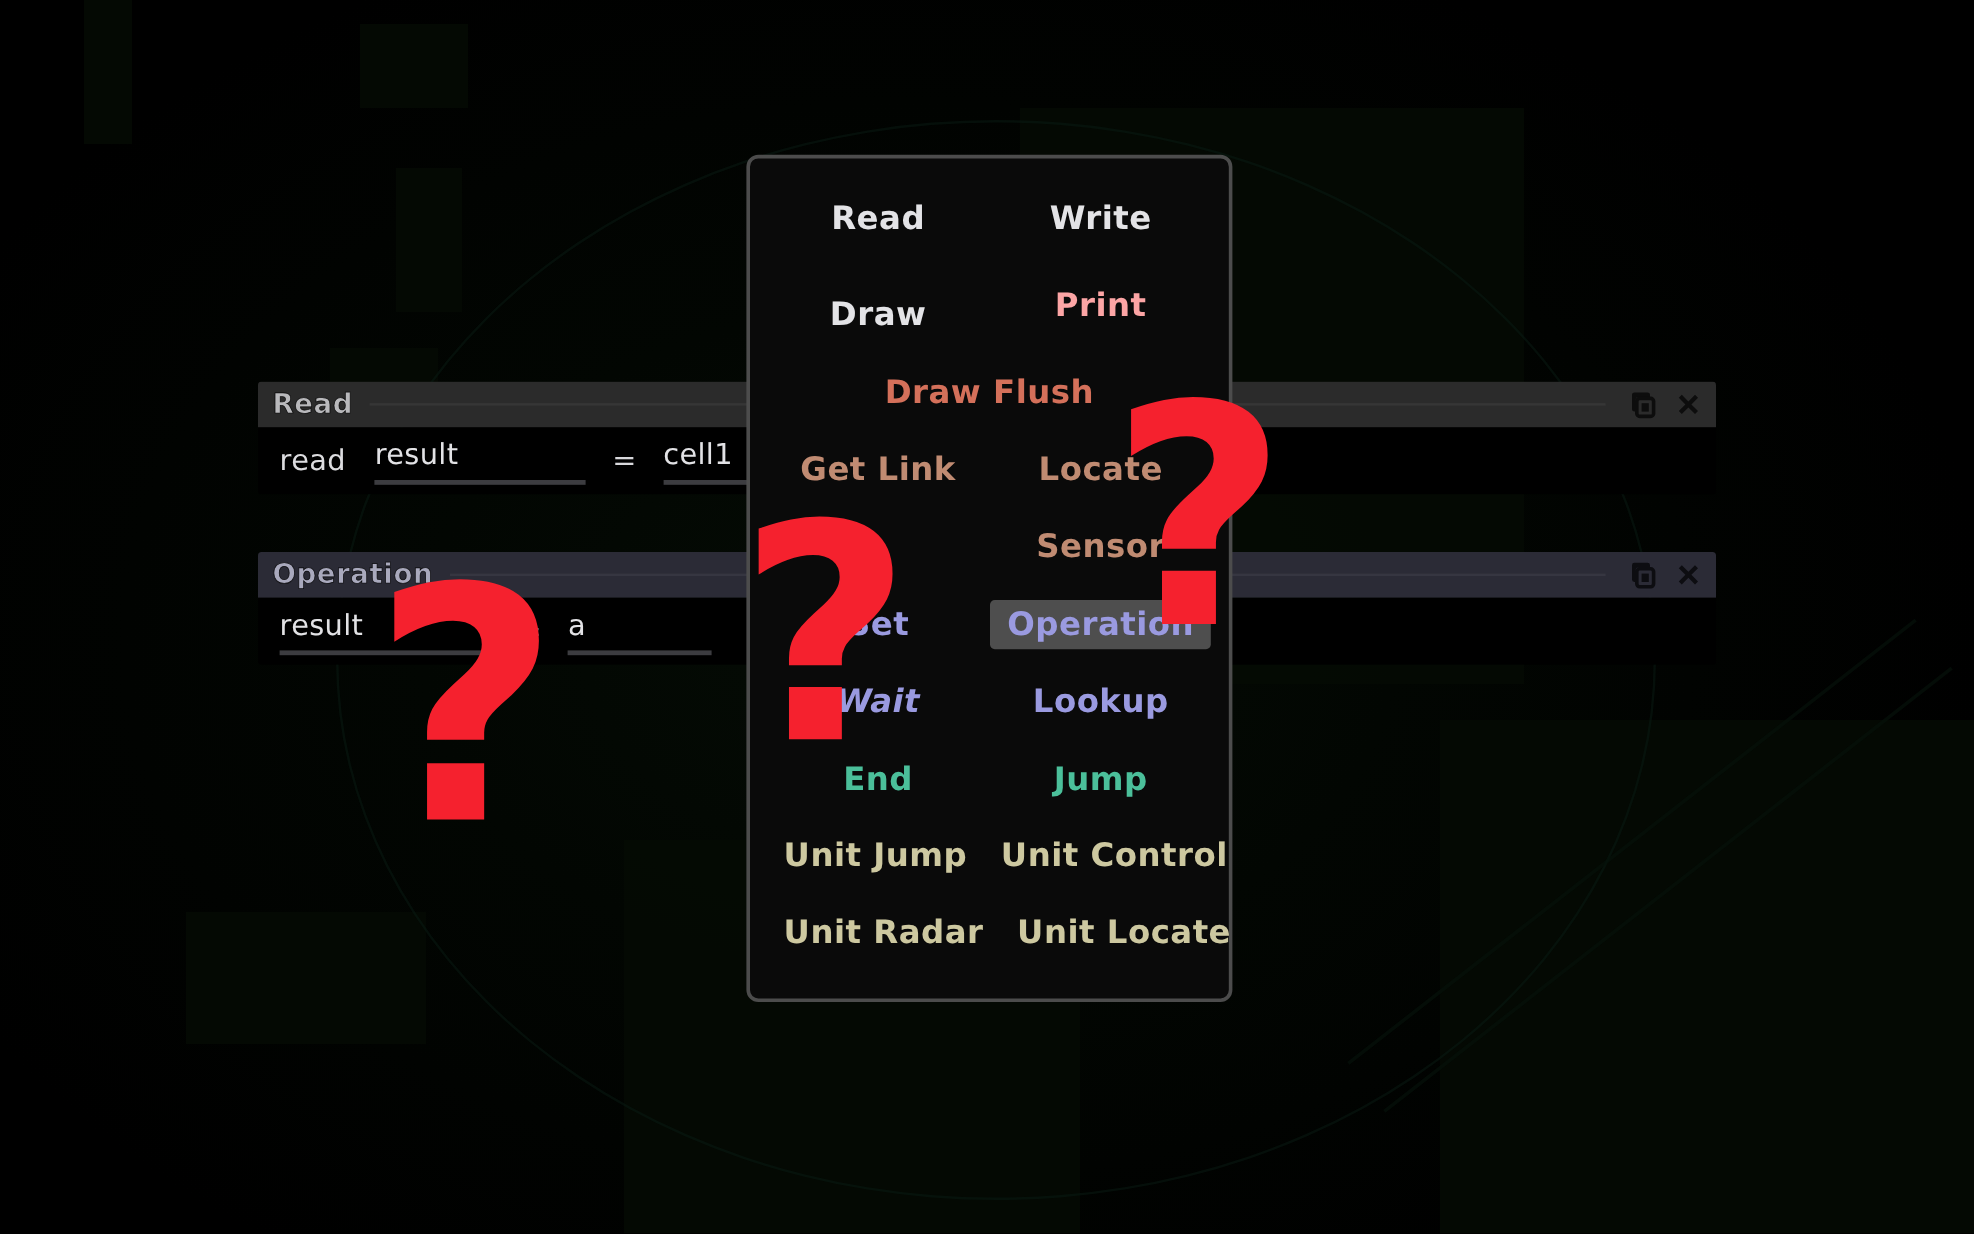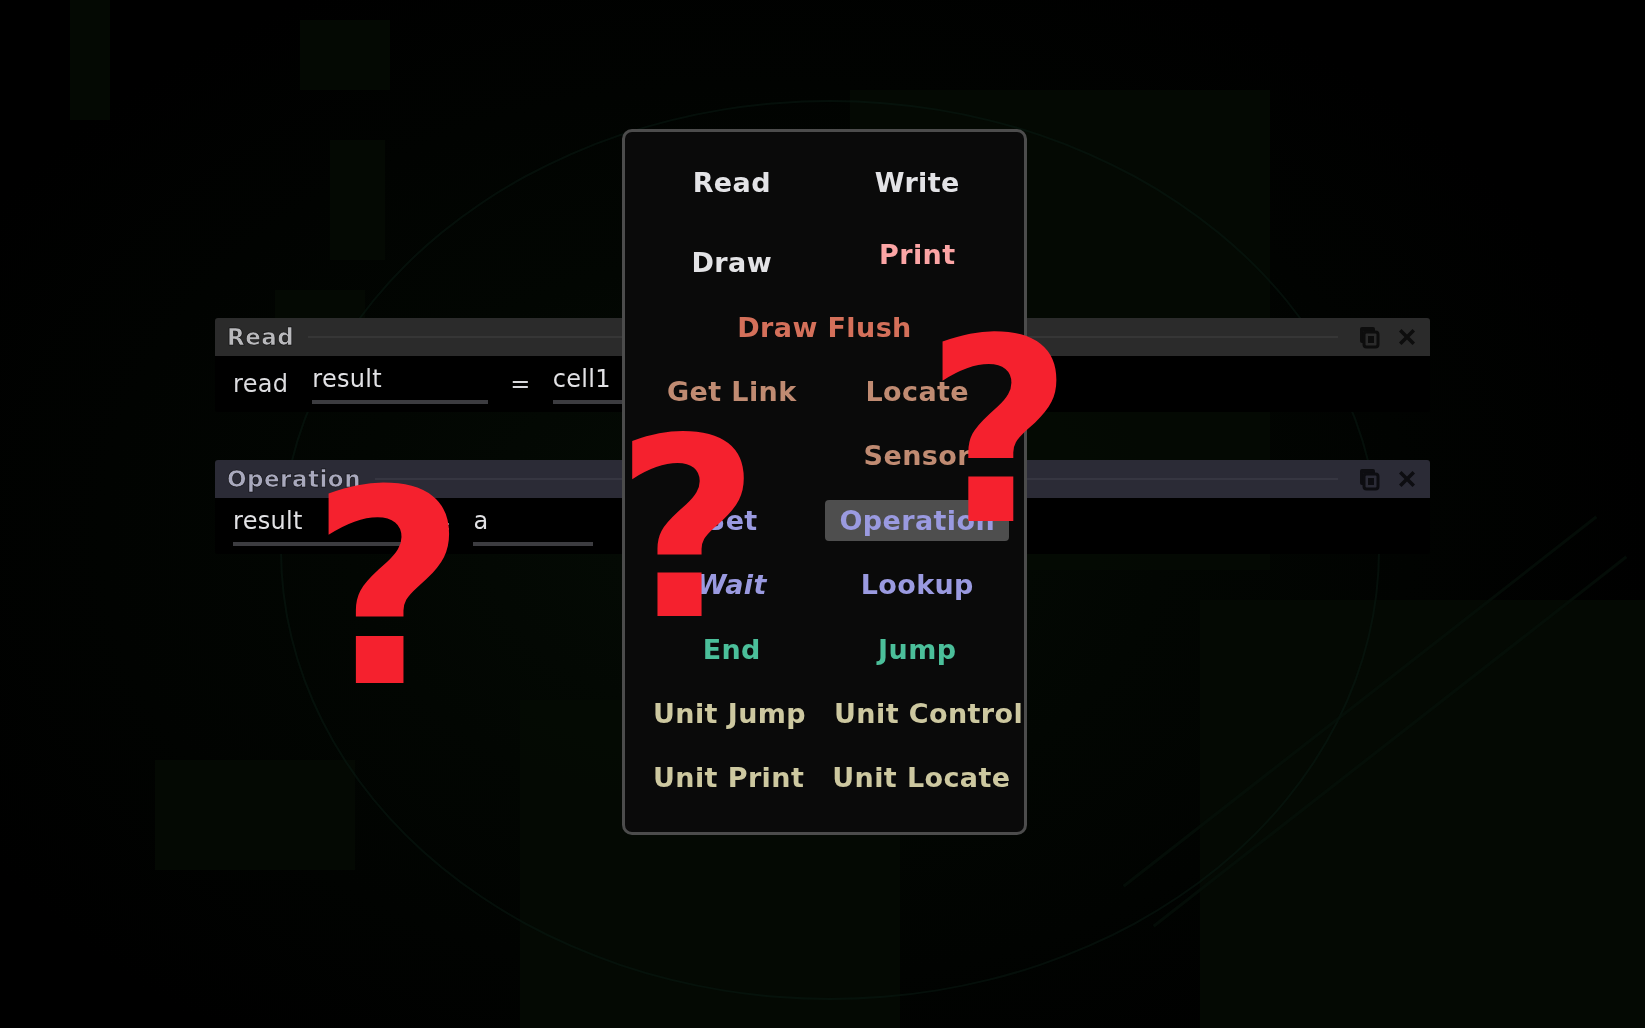--- a/index.html
+++ b/index.html
@@ -318,21 +318,21 @@
       <div class="chooser-cell">
         <button class="chooser-item" style="color:#cdc8a0;">Unit Jump</button>
       </div>
       <div class="chooser-cell">
         <button class="chooser-item" style="color:#cdc8a0;">Unit Control</button>
       </div>
     </div>
 
     <div class="chooser-row">
       <div class="chooser-cell">
-        <button class="chooser-item" style="color:#cdc8a0;">Unit Print</button>
+        <button class="chooser-item" style="color:#cdc8a0;">Unit Radar</button>
       </div>
       <div class="chooser-cell">
         <button class="chooser-item" style="color:#cdc8a0;">Unit Locate</button>
       </div>
     </div>
   </div>
 
   <div class="qmark" style="left:310px; top:455px; font-size:270px;">?</div>
   <div class="qmark" style="left:615px; top:405px; font-size:250px;">?</div>
   <div class="qmark" style="left:925px; top:305px; font-size:255px;">?</div>

